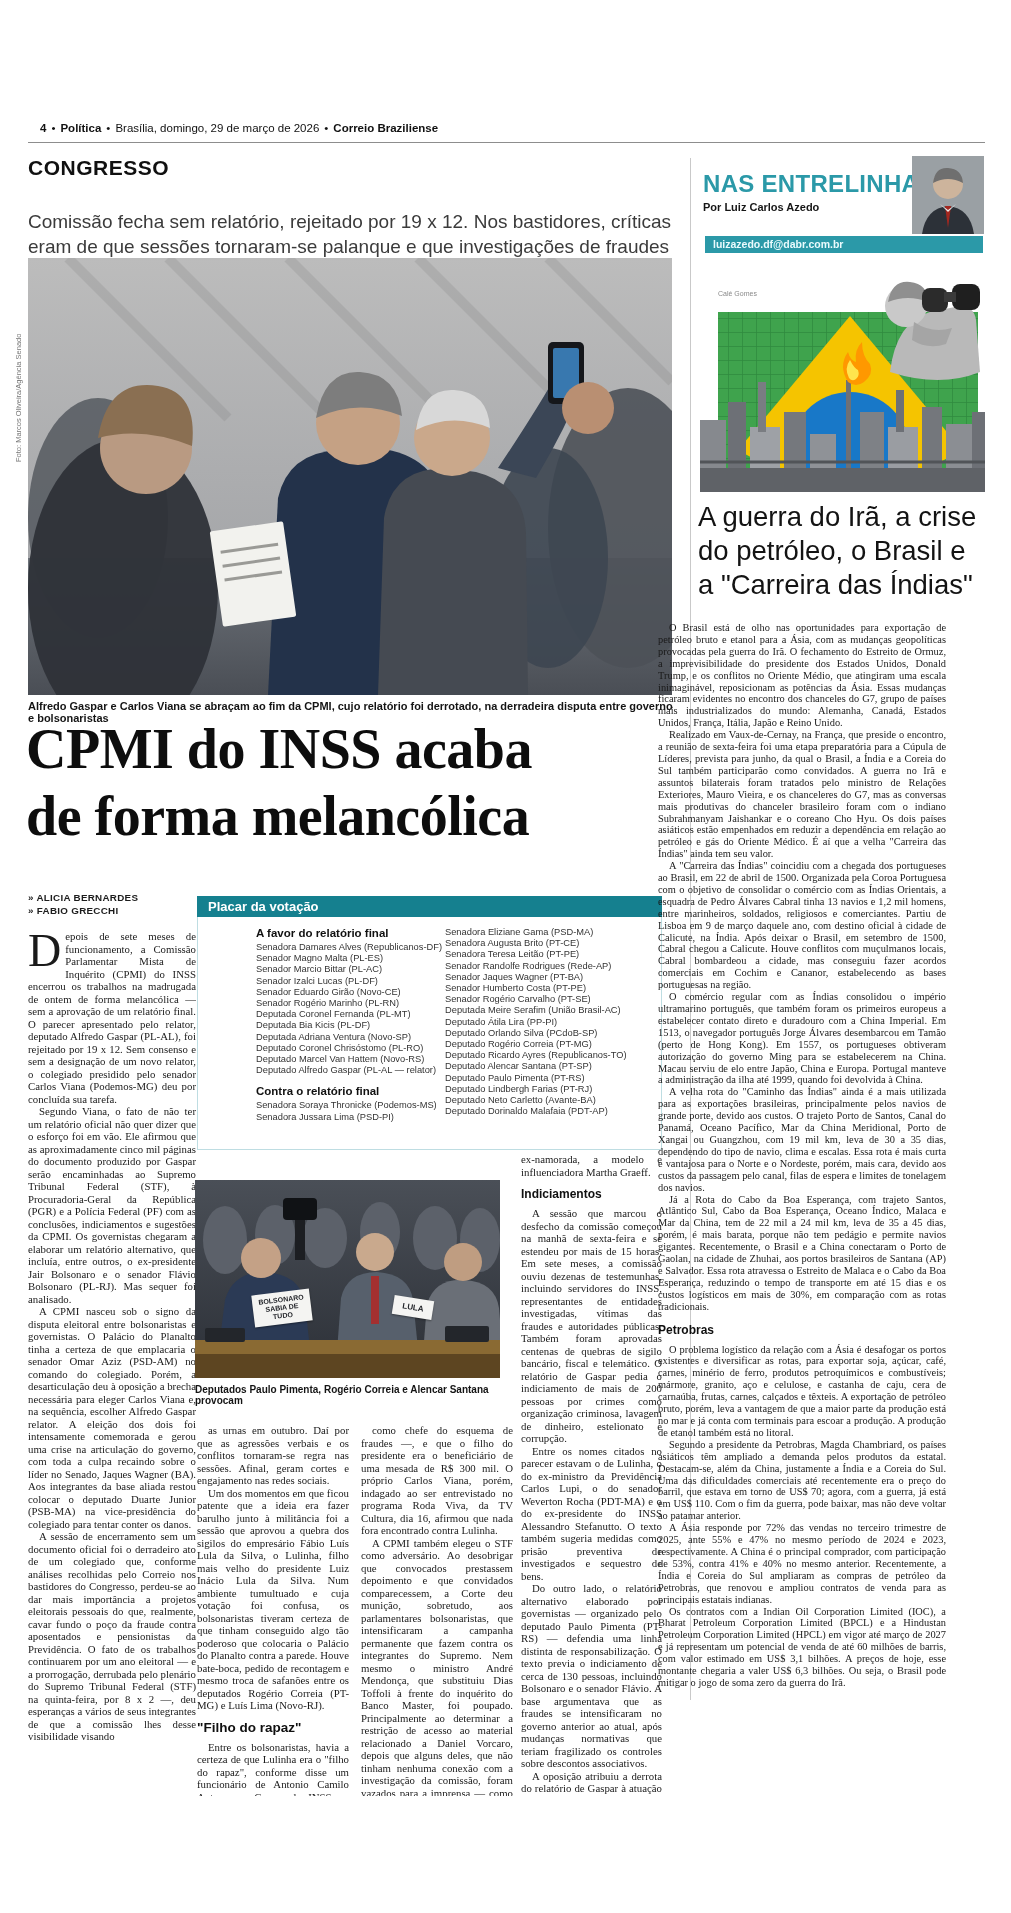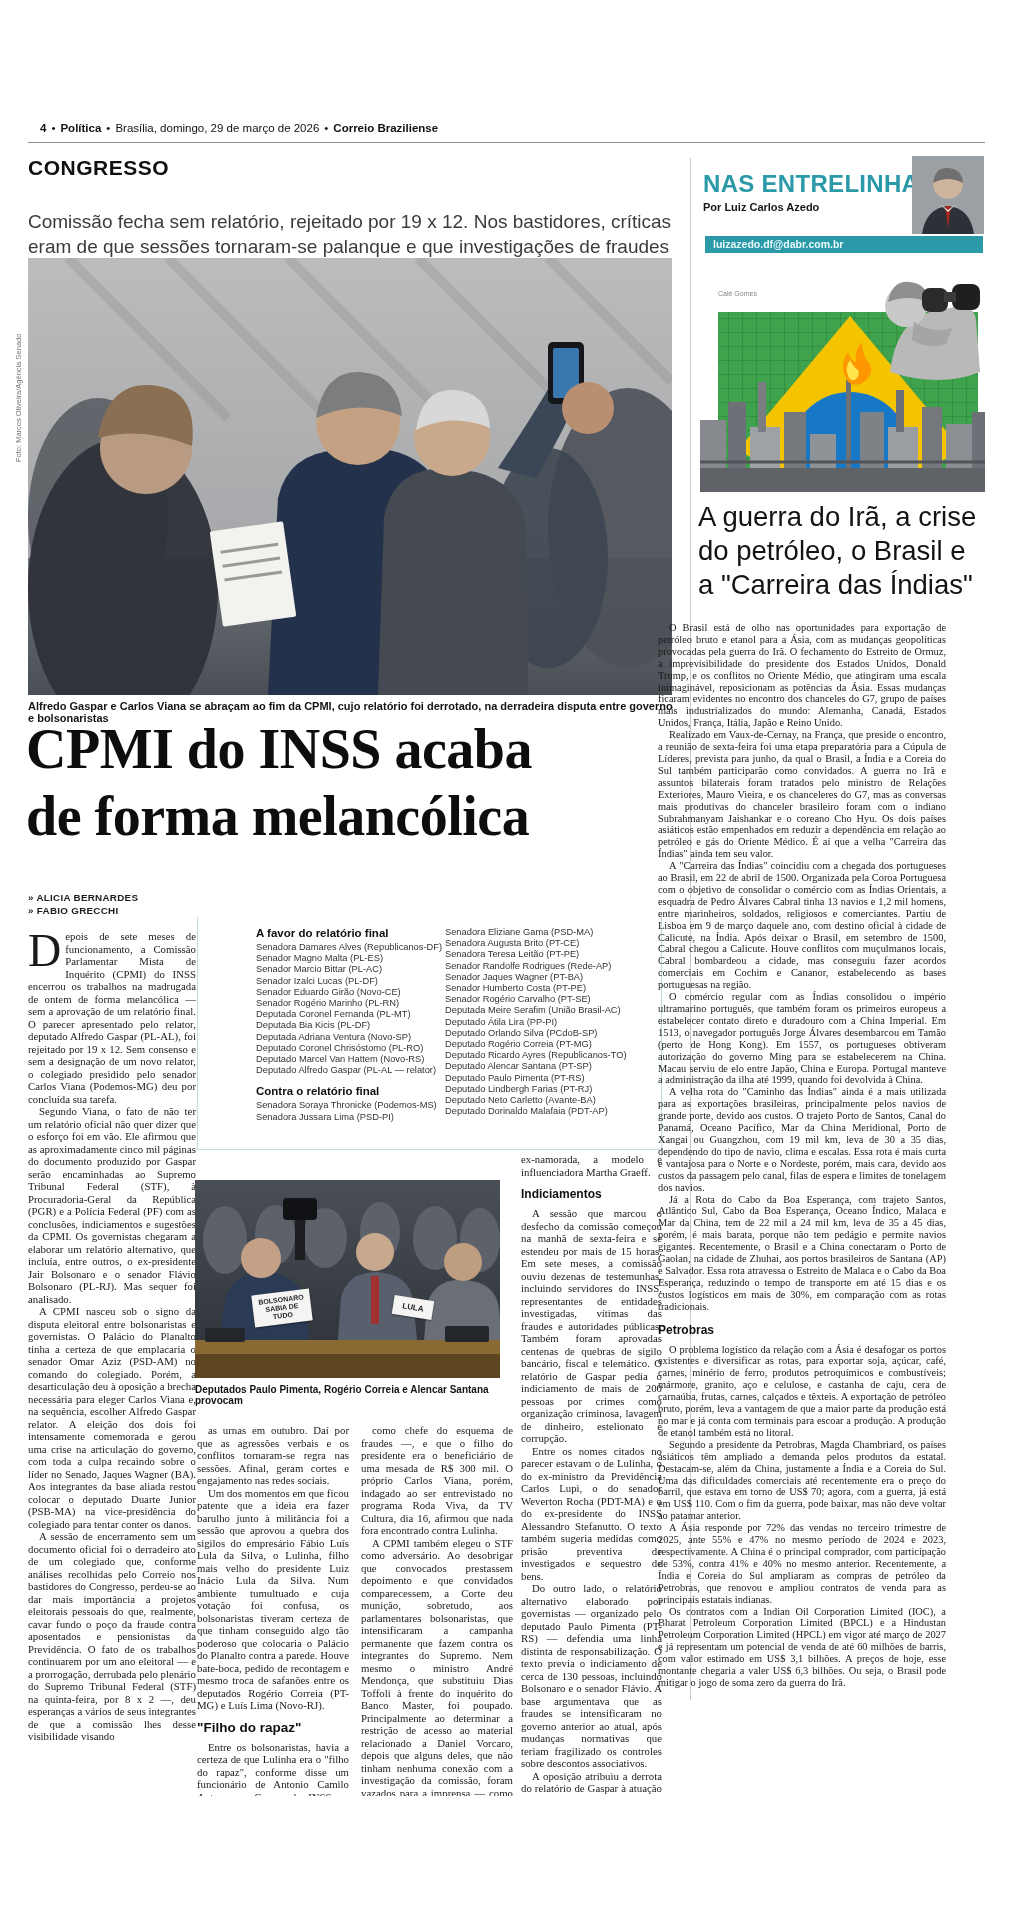--- a/index.html
+++ b/index.html
@@ -151,20 +151,21 @@
       <div>» FABIO GRECCHI</div>
     </div>
 
   <div class="bodycol col1">
       <p>Depois de sete meses de funcionamento, a Comissão Parlamentar Mista de Inquérito (CPMI) do INSS encerrou os trabalhos na madrugada de ontem de forma melancólica — sem a aprovação de um relatório final. O parecer apresentado pelo relator, deputado Alfredo Gaspar (PL-AL), foi rejeitado por 19 x 12. Sem consenso e sem a designação de um novo relator, o colegiado presidido pelo senador Carlos Viana (Podemos-MG) deu por concluída sua tarefa.</p>
       <p>Segundo Viana, o fato de não ter um relatório oficial não quer dizer que o esforço foi em vão. Ele afirmou que as aproximadamente cinco mil páginas do documento produzido por Gaspar serão encaminhadas ao Supremo Tribunal Federal (STF), à Procuradoria-Geral da República (PGR) e a Polícia Federal (PF) com as conclusões, indiciamentos e sugestões da CPMI. Os governistas chegaram a elaborar um relatório alternativo, que incluía, entre outros, o ex-presidente Jair Bolsonaro e o senador Flávio Bolsonaro (PL-RJ). Mas sequer foi analisado.</p>
       <p>A CPMI nasceu sob o signo da disputa eleitoral entre bolsonaristas e governistas. O Palácio do Planalto tinha a certeza de que emplacaria o senador Omar Aziz (PSD-AM) no comando do colegiado. Porém, a desarticulação deu à oposição a brecha necessária para eleger Carlos Viana e, na sequência, escolher Alfredo Gaspar relator. A eleição dos dois foi intensamente comemorada e gerou uma crise na articulação do governo, com toda a culpa recaindo sobre o líder no Senado, Jaques Wagner (BA). Aos integrantes da base aliada restou colocar o deputado Duarte Junior (PSB-MA) na vice-presidência do colegiado para tentar conter os danos.</p>
       <p>A sessão de encerramento sem um documento oficial foi o derradeiro ato de um colegiado que, conforme análises recolhidas pelo Correio nos bastidores do Congresso, perdeu-se ao dar mais importância a projetos eleitorais pessoais do que, realmente, cavar fundo o poço da fraude contra aposentados e pensionistas da Previdência. O fato de os trabalhos continuarem por um ano eleitoral — e a prorrogação, derrubada pelo plenário do Supremo Tribunal Federal (STF) na quinta-feira, por 8 x 2 —, deu esperanças a vários de seus integrantes de que a comissão lhes desse visibilidade visando</p>
     </div>
 
+  <div class="score-bar">Placar da votação</div>
   <div class="score-box">
     <div class="score-col a">
       <div class="score-title">A favor do relatório final</div>
       <div>
           <div class="score-item">Senadora Damares Alves (Republicanos-DF)</div>
           <div class="score-item">Senador Magno Malta (PL-ES)</div>
           <div class="score-item">Senador Marcio Bittar (PL-AC)</div>
           <div class="score-item">Senador Izalci Lucas (PL-DF)</div>
           <div class="score-item">Senador Eduardo Girão (Novo-CE)</div>
           <div class="score-item">Senador Rogério Marinho (PL-RN)</div>

